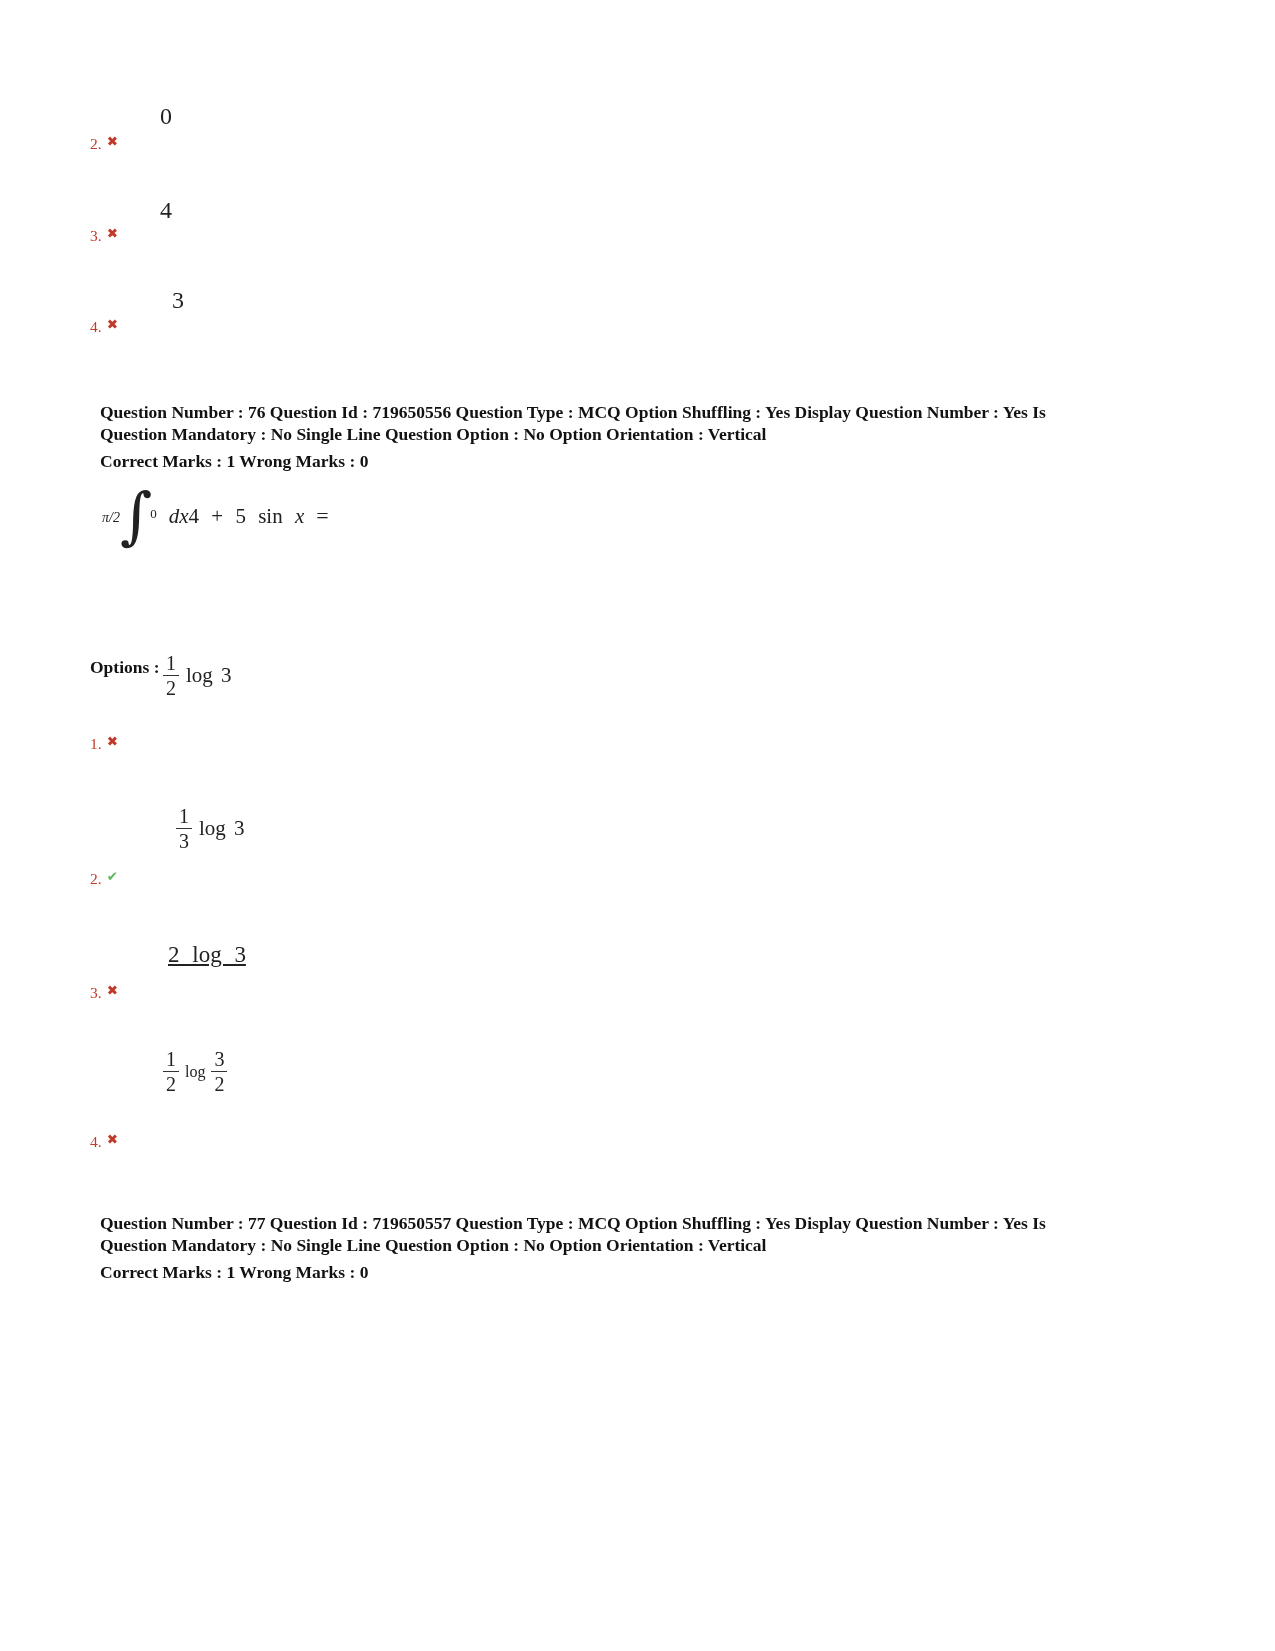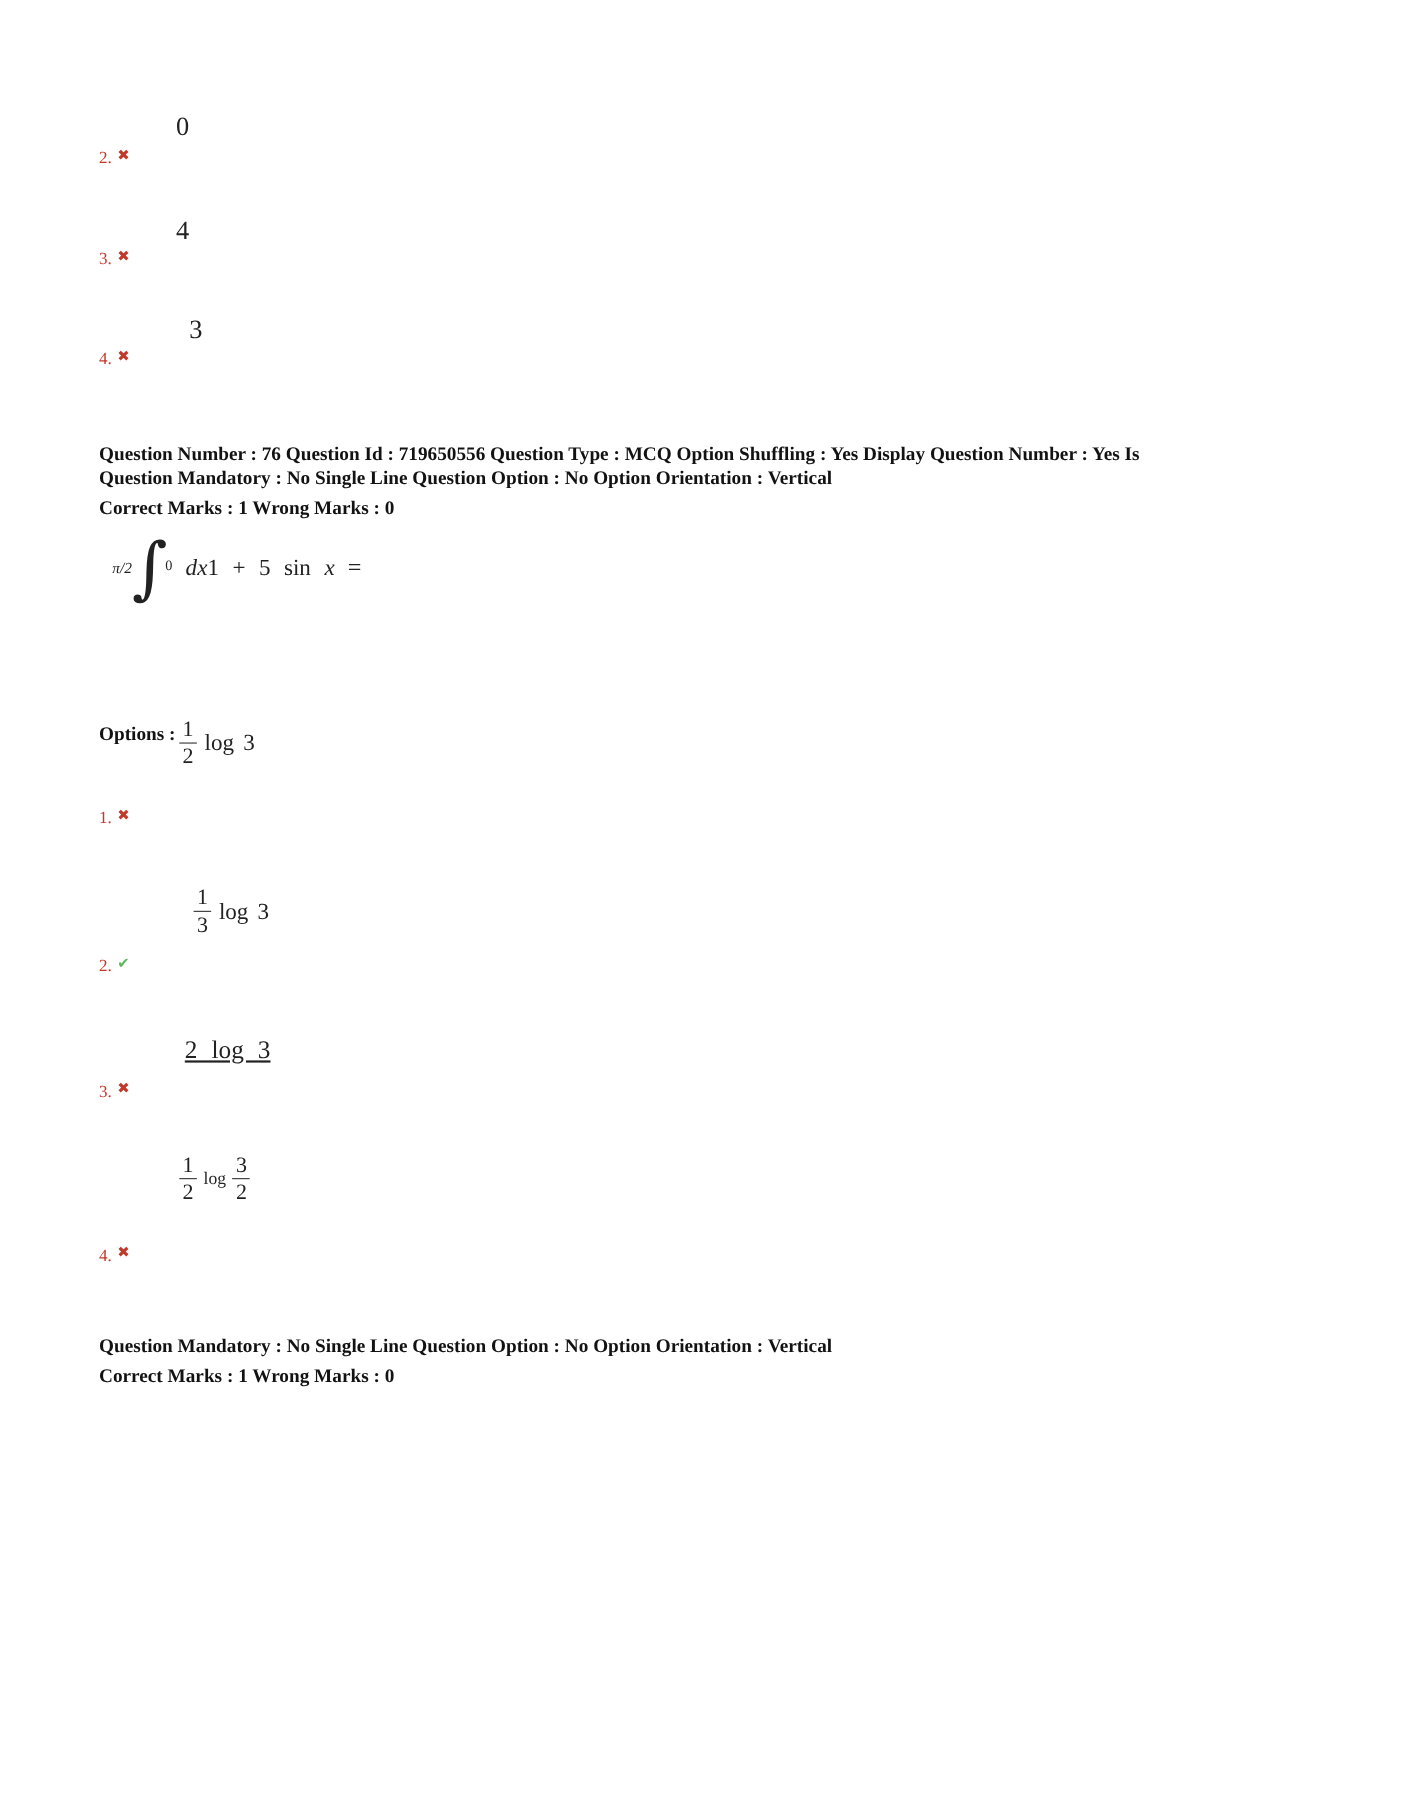--- a/index.html
+++ b/index.html
@@ -8,21 +8,21 @@
     position:relative;
     width:1275px; height:1651px;
     background:#ffffff;
     font-family:"Liberation Serif", serif;
     color:#1c1c1c;
     overflow:hidden;
   }
   .abs { position:absolute; }
 
   
-  .qheader { font-weight:bold; font-size:17.5px; line-height:22px; color:#121212; }
+  .qheader { font-weight:bold; font-size:17.5px; line-height:22px; color:#121212;margin-left:10px; }
   .qheader .hline { white-space:nowrap; }
   .qheader .marks { margin-top:5px; white-space:nowrap; }
 
   
   .opt-row { display:flex; align-items:flex-start; }
   .opt-num { color:#c0392b; font-size:15.5px; }
   .marker { font-family:"DejaVu Sans", sans-serif; font-size:13.5px; margin-left:5px; position:relative; top:-2px; }
   .marker.wrong { color:#c0392b; }
   .marker.correct { color:#5cb85c; }
 
@@ -87,21 +87,21 @@
   <div class="abs formula" style="left:112px; top:487px;">
     <span class="int-col">
       <span class="int-upper">π/2</span>
       <span class="int-sign">∫</span>
       <span class="int-lower">0</span>
     </span>
     <span class="bigfrac">
       <span class="bnum">dx</span>
       <span class="bbar"></span>
       <span class="bden">
-        <span>1 + 5</span>
+        <span>4 + 5</span>
         <span>sin</span>
         <span class="sinx-x">x</span>
       </span>
     </span>
     <span class="eq">=</span>
   </div>
 
   <div class="abs options-label" style="left:90px; top:657px;">Options :</div>
 
   <div class="abs math-opt" style="left:163px; top:652px;">
@@ -148,17 +148,18 @@
       <span class="fbar"></span>
       <span class="fden">2</span>
     </span>
   </div>
   <div class="abs opt-row" style="left:90px; top:1133px;">
     <span class="opt-num">4.</span>
     <span class="marker wrong">✖</span>
   </div>
 
   <div class="abs qheader" style="left:90px; top:1212px; width:1080px;">
+    <div class="hline">Question Number : 77 Question Id : 719650557 Question Type : MCQ Option Shuffling : Yes Display Question Number : Yes Is</div>
     <div class="hline">Question Mandatory : No Single Line Question Option : No Option Orientation : Vertical</div>
     <div class="marks">Correct Marks : 1 Wrong Marks : 0</div>
   </div>
 
 </div>
 
 </body></html>

